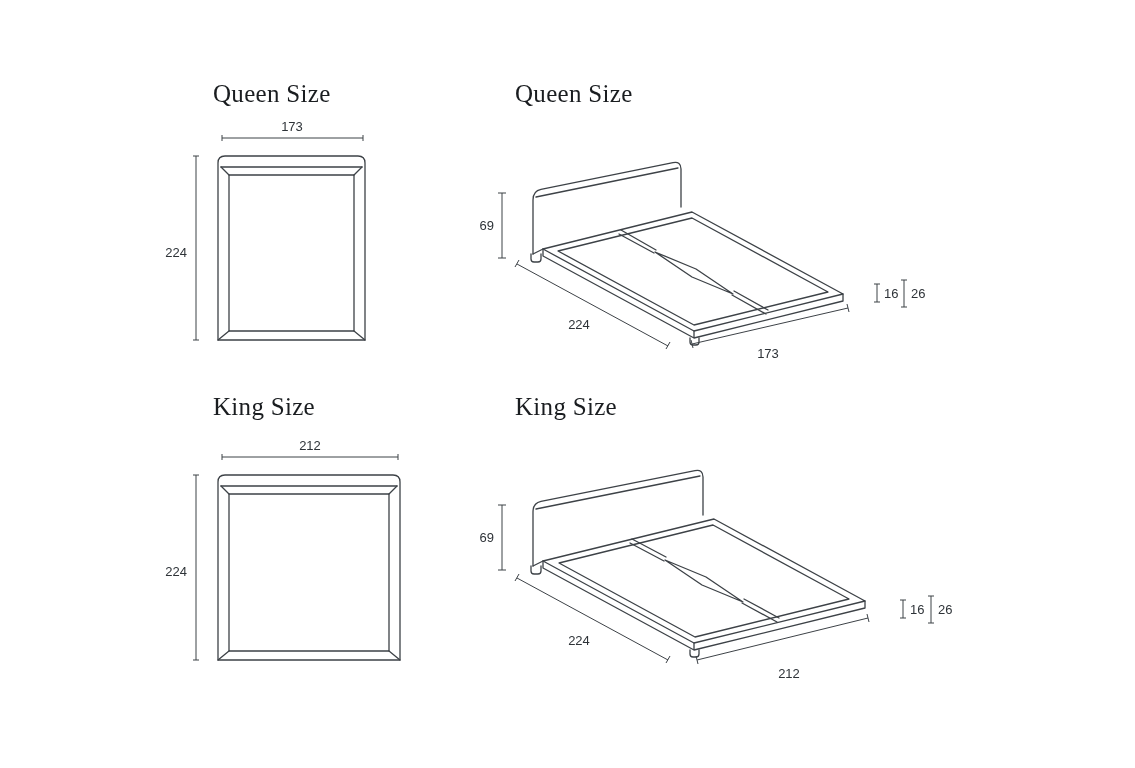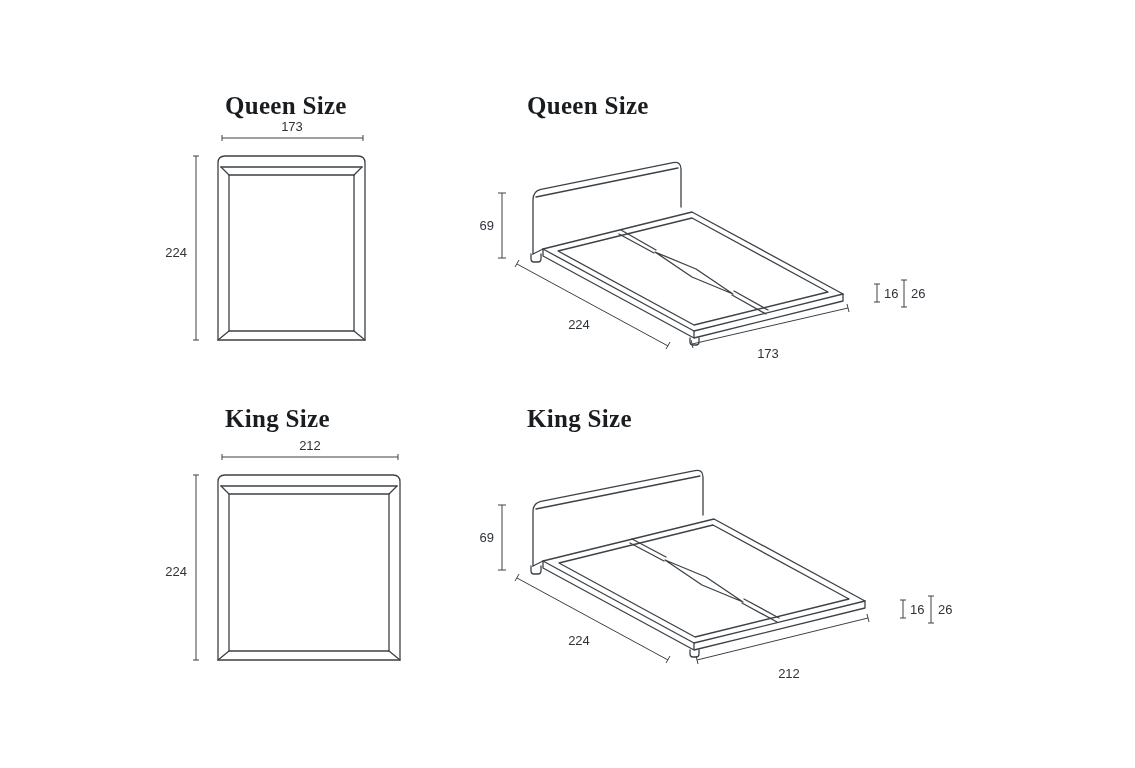--- a/index.html
+++ b/index.html
@@ -10,23 +10,23 @@
   .canvas {
     position: relative;
     width: 1135px;
     height: 768px;
     background: var(--background, #ffffff);
     overflow: hidden;
     font-family: "Liberation Sans", sans-serif;
   }
   .panel-title {
     position: absolute;
-    margin: 12px;
+    margin: 0;
     font-family: "Liberation Serif", serif;
-    font-weight: 700;
+    font-weight: 400;
     font-size: 25px;
     letter-spacing: 0.3px;
     color: var(--title-text, #1a1d20);
     white-space: nowrap;
   }
   svg { position: absolute; overflow: visible; }
   svg text {
     font-family: "Liberation Sans", sans-serif;
     font-size: 13px;
     fill: var(--dimension-text, #2e3338);

